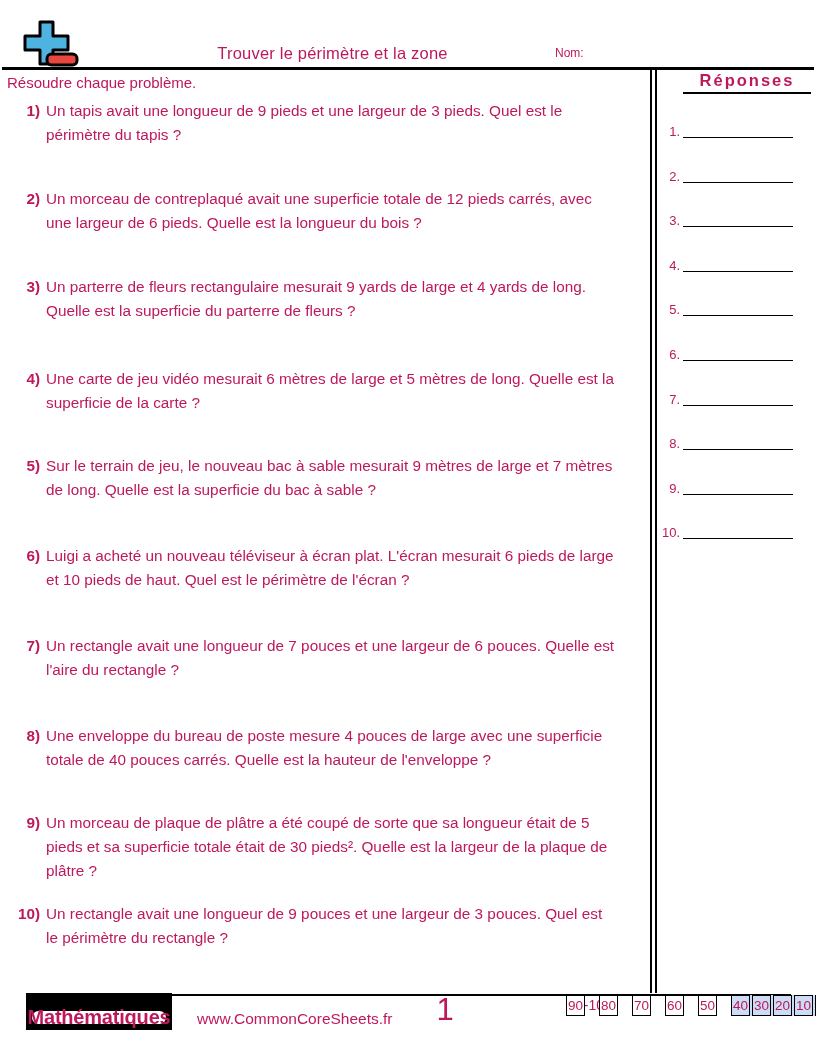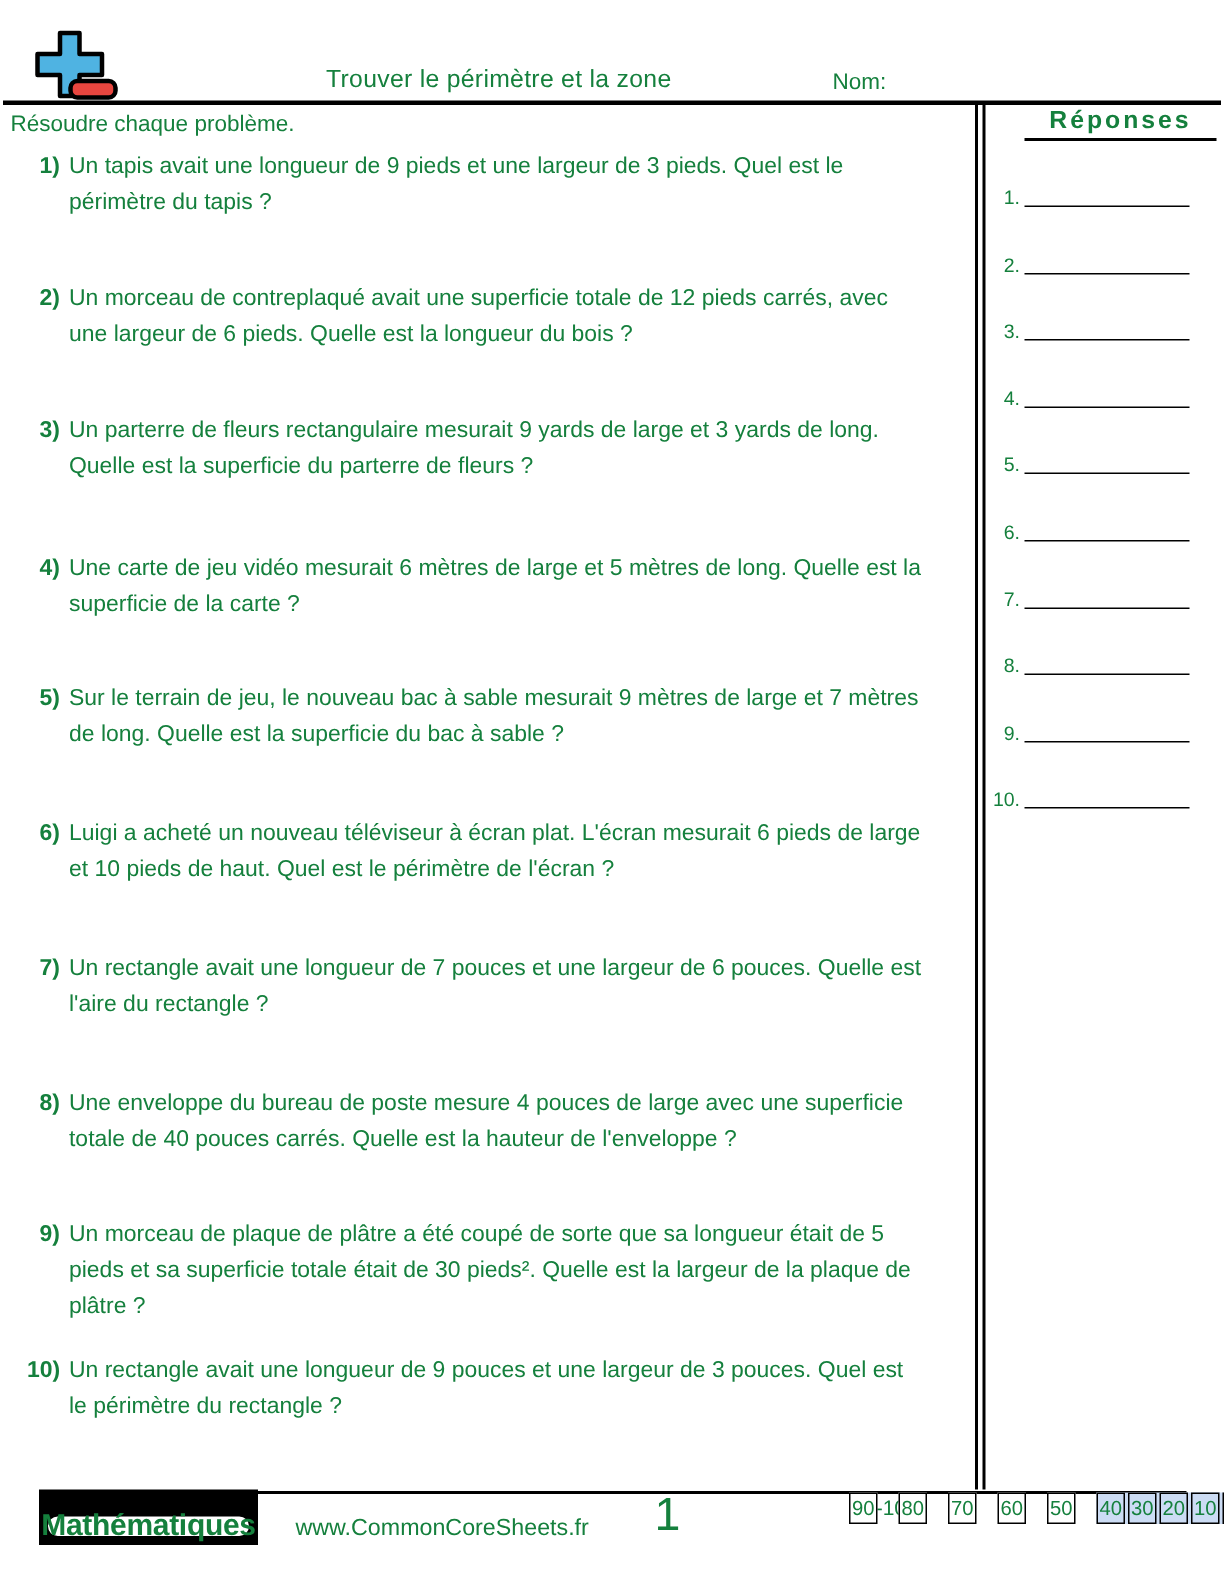--- a/index.html
+++ b/index.html
@@ -1,25 +1,25 @@
 <!DOCTYPE html>
 <html><head>
 <meta charset="utf-8">
 <style>
   html,body{margin:0;padding:0;background:#e9e9e9;}
   .page{
     position:relative;width:816px;height:1056px;background:#ffffff;
-    margin:0 auto;font-family:"Liberation Sans",sans-serif;color:#15803d;
+    margin:0 auto;font-family:"Liberation Sans",sans-serif;color:#be185d;
     overflow:hidden;
   }
   
   .logo{position:absolute;left:20px;top:18px;}
   .ws-title{position:absolute;left:170px;top:44px;width:325px;text-align:center;
     font-size:16.5px;letter-spacing:.2px;}
-  .name-label{position:absolute;left:555px;top:46px;font-size:15px;}
+  .name-label{position:absolute;left:555px;top:46px;font-size:12px;}
   .header-rule{position:absolute;left:2px;top:67px;width:812px;height:2.5px;background:#000;}
   .instruction{position:absolute;left:7px;top:74px;font-size:15px;font-weight:normal;}
   
   .vsep{position:absolute;left:650px;top:70px;height:923px;width:2.5px;
     border-left:2.2px solid #000;border-right:2.2px solid #000;}
   .answers-title{position:absolute;left:683px;top:71px;width:128px;text-align:center;
     font-size:16.5px;font-weight:bold;letter-spacing:2px;
     border-bottom:2px solid #000;padding-bottom:2px;}
   .answer-row{position:absolute;left:650px;width:160px;height:14px;}
   .answer-num{position:absolute;left:6px;width:24px;text-align:right;
@@ -111,21 +111,21 @@
     <div class="ptext">Un tapis avait une longueur de 9 pieds et une largeur de 3 pieds. Quel est le
 périmètre du tapis ?</div>
   </div>
   <div class="problem" style="top:187px">
     <div class="pnum">2)</div>
     <div class="ptext">Un morceau de contreplaqué avait une superficie totale de 12 pieds carrés, avec
 une largeur de 6 pieds. Quelle est la longueur du bois ?</div>
   </div>
   <div class="problem" style="top:275px">
     <div class="pnum">3)</div>
-    <div class="ptext">Un parterre de fleurs rectangulaire mesurait 9 yards de large et 3 yards de long.
+    <div class="ptext">Un parterre de fleurs rectangulaire mesurait 9 yards de large et 4 yards de long.
 Quelle est la superficie du parterre de fleurs ?</div>
   </div>
   <div class="problem" style="top:367px">
     <div class="pnum">4)</div>
     <div class="ptext">Une carte de jeu vidéo mesurait 6 mètres de large et 5 mètres de long. Quelle est la
 superficie de la carte ?</div>
   </div>
   <div class="problem" style="top:454px">
     <div class="pnum">5)</div>
     <div class="ptext">Sur le terrain de jeu, le nouveau bac à sable mesurait 9 mètres de large et 7 mètres

